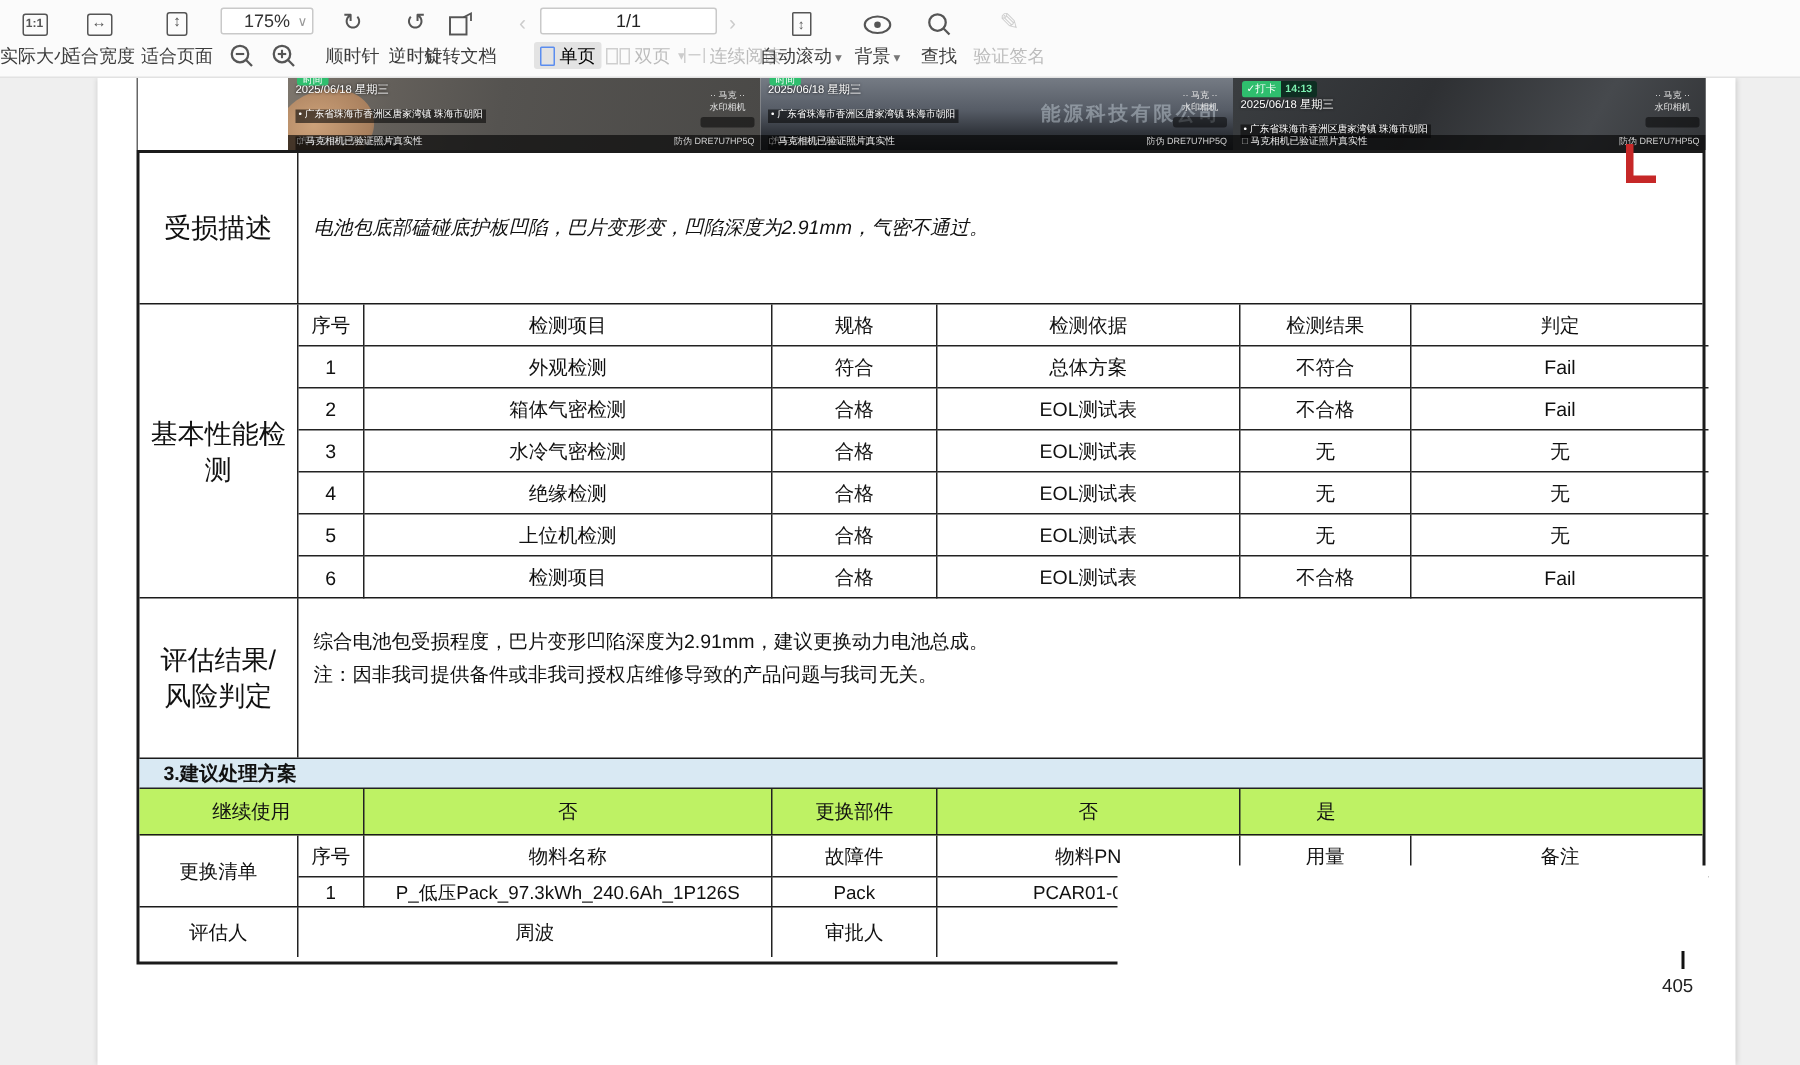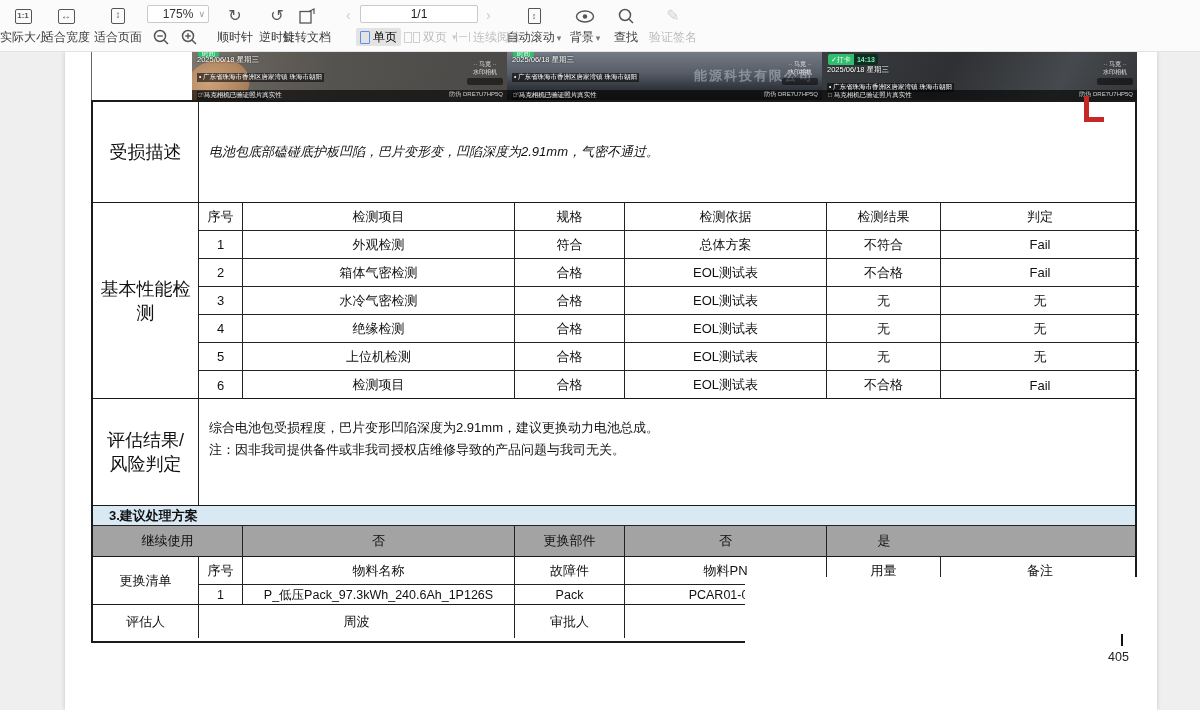--- a/index.html
+++ b/index.html
@@ -102,21 +102,21 @@
   .c.last { border-right:none; }
   .c.bb { border-bottom:1px solid #222; }
   .c.left { justify-content:flex-start; padding-left:10px; text-align:left;font-style:italic; }
   #dmg { grid-template-columns:106px 1fr; height:101px; }
   #perf { grid-template-columns:106px 44px 272px 110px 202px 114px 198px; height:196px;
     grid-auto-rows:28px; }
   #eval { grid-template-columns:106px 1fr; height:107px; }
   #plantitle { height:20px; background:#d9e9f3; display:flex; align-items:center;
     padding-left:16px; font-weight:bold; border-bottom:1px solid #222; }
   #usage { grid-template-columns:150px 272px 110px 202px 114px 198px; height:31px;
-    background:#a3a3a3; border-bottom:1.5px solid #1b1b1b; }
+    background:#bef264; border-bottom:1.5px solid #1b1b1b; }
   #repl { grid-template-columns:106px 44px 272px 110px 202px 114px 198px;
     grid-template-rows:28px 20px; height:48px; }
   #sign { grid-template-columns:106px 316px 110px 316px 198px; height:33px; }
   .lblcell { font-size:18px; }
   .evallines { display:block; padding:18px 0 0 10px; line-height:22px; text-align:left; }
   .small { font-size:12.5px; }
 
   
   #whitebox { position:absolute; left:680px; top:525px; width:394px; height:73px;
     background:#fff; z-index:5; }

